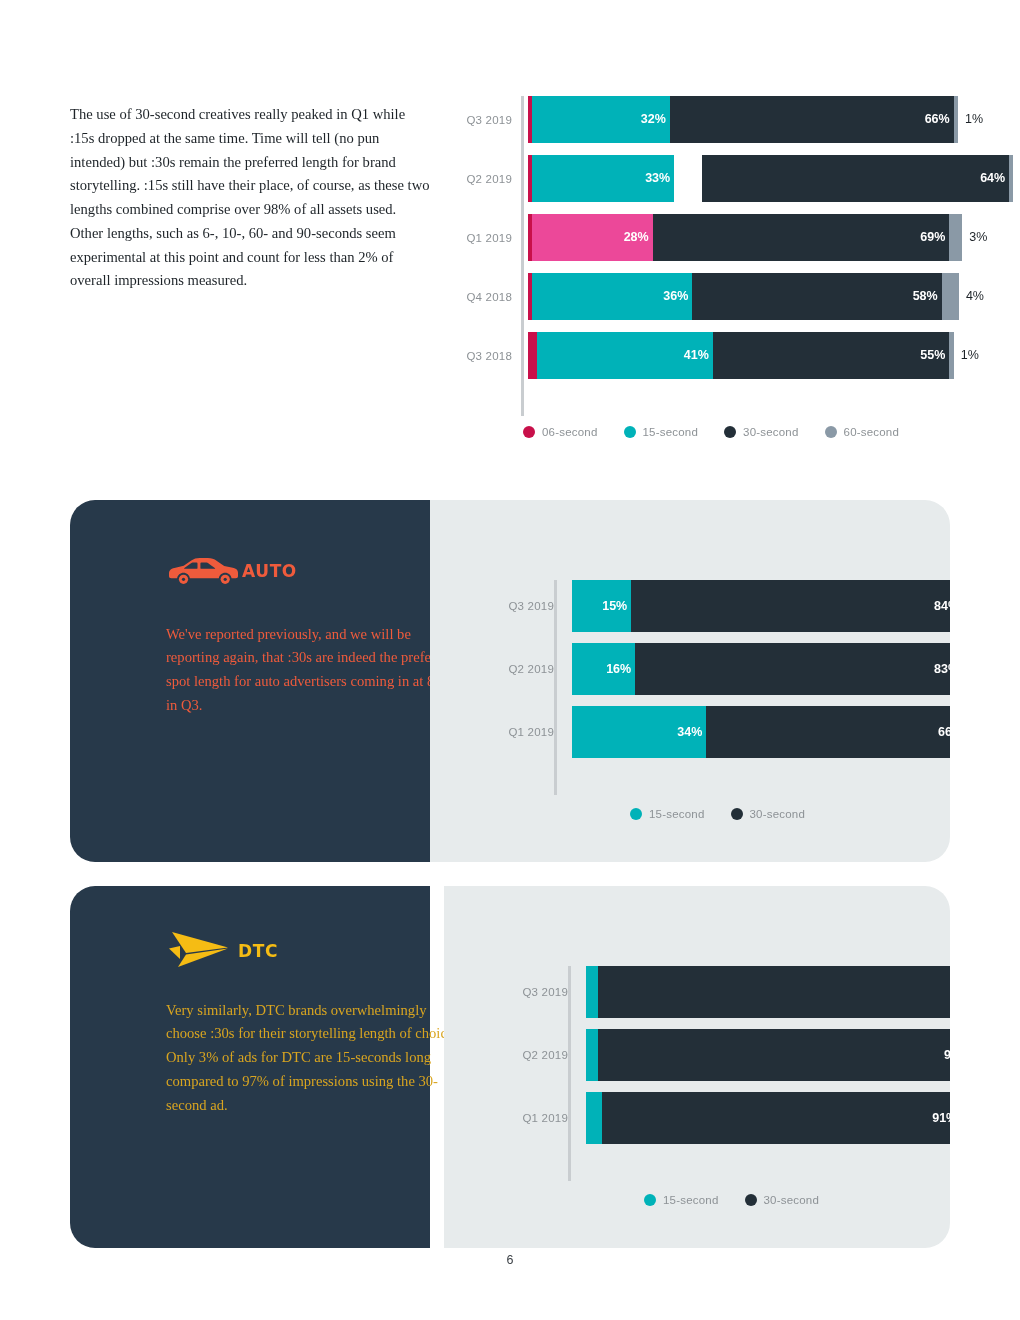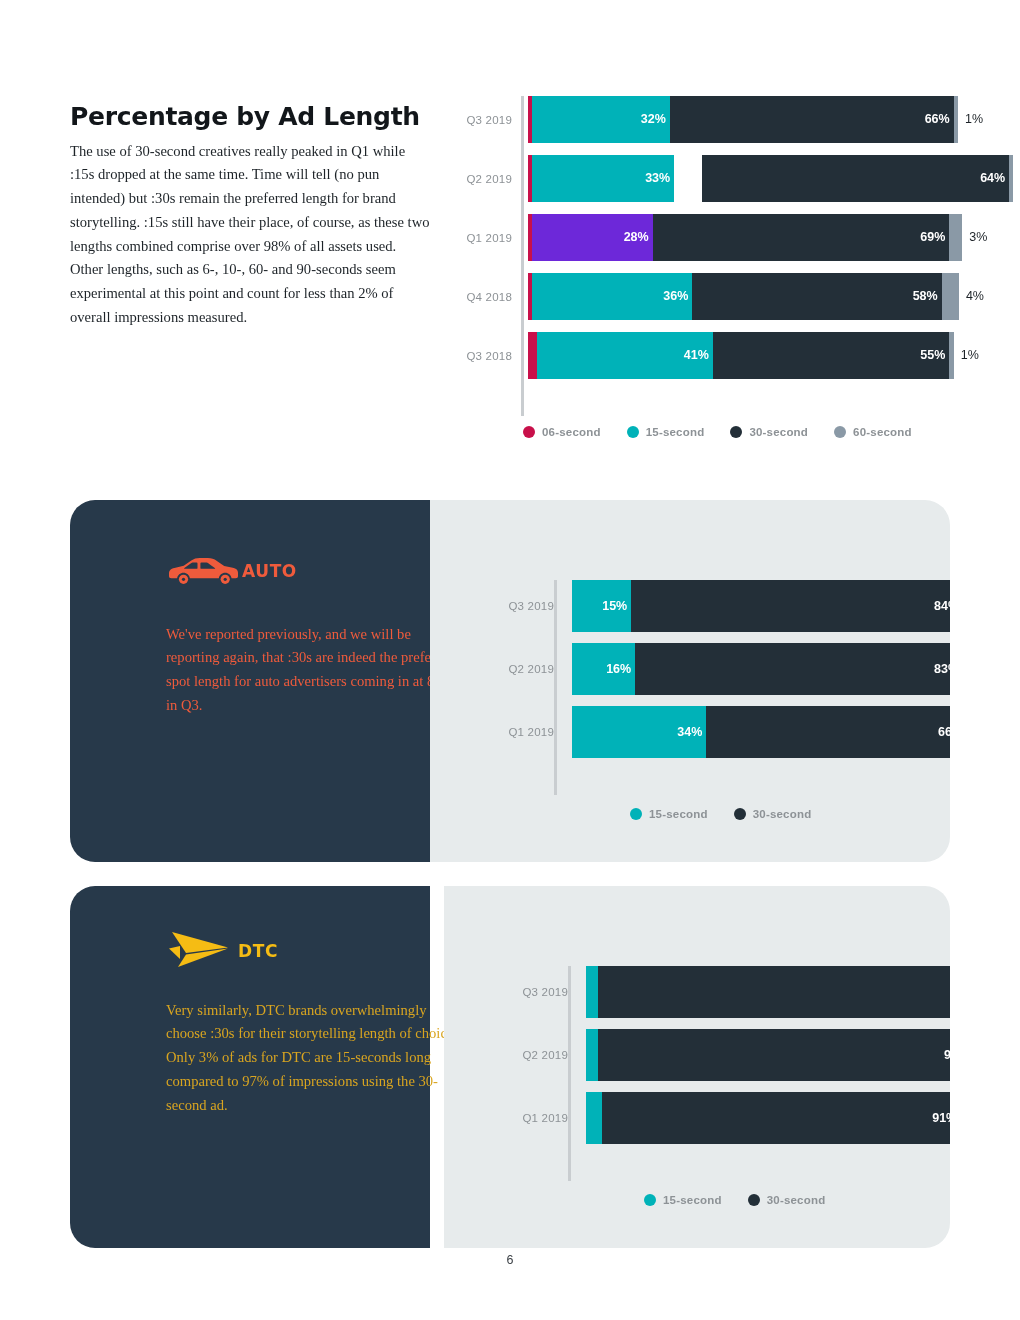--- a/index.html
+++ b/index.html
@@ -99,21 +99,20 @@
   }
   .seg-label.outside-right {
     position: absolute;
     left: calc(100% + 7px);
     color: #1d2328;
   }
   .legend {
     display: flex;
     align-items: flex-end;
     position: absolute;
-    font-weight: bold;
   }
   .legend-item {
     display: flex;
     align-items: center;
     margin-right: 26px;
   }
   .legend-dot {
     width: 12px;
     height: 12px;
     border-radius: 50%;
@@ -216,21 +215,20 @@
     font-size: 12.5px;
     color: #3a3f44;
   }
 </style>
 </head>
 <body>
 
 <div class="top-section">
 
   <div class="intro-block">
-    <h1 class="intro-title">Percentage by Ad Length</h1>
     <p class="intro-body">The use of 30-second creatives really peaked in Q1 while :15s dropped at the same time. Time will tell (no pun intended) but :30s remain the preferred length for brand storytelling. :15s still have their place, of course, as these two lengths combined comprise over 98% of all assets used. Other lengths, such as 6-, 10-, 60- and 90-seconds seem experimental at this point and count for less than 2% of overall impressions measured.</p>
   </div>
 
   <div class="chart" id="chart-top">
     <div class="axis-line"></div>
     <div class="chart-rows">
         <div class="chart-row">
           <div class="cat-label">Q3 2019</div>
           <div class="bar-track">
             <div class="seg" style="background: rgb(200, 16, 74); width: 4.3px; overflow: visible;">
@@ -263,21 +261,21 @@
               <span class="seg-label outside-right">1%</span>
             </div>
           </div>
         </div>
         <div class="chart-row">
           <div class="cat-label">Q1 2019</div>
           <div class="bar-track">
             <div class="seg" style="background: rgb(200, 16, 74); width: 4.3px; overflow: visible;">
               <span class="seg-label inside-left" style="left: 10.3px; color: rgb(59, 37, 51); position: absolute;">1%</span>
             </div>
-            <div class="seg" style="background: #6d28d9; width: 120.4px;">
+            <div class="seg" style="background: #ec4899; width: 120.4px;">
               <span class="seg-label inside-right" style="color: rgb(255, 255, 255);">28%</span>
             </div>
             <div class="seg" style="background: rgb(35, 47, 56); width: 296.7px;">
               <span class="seg-label inside-right" style="color: rgb(255, 255, 255);">69%</span>
             </div>
             <div class="seg" style="background: rgb(138, 153, 166); width: 12.9px; overflow: visible;">
               <span class="seg-label outside-right">3%</span>
             </div>
           </div>
         </div>

